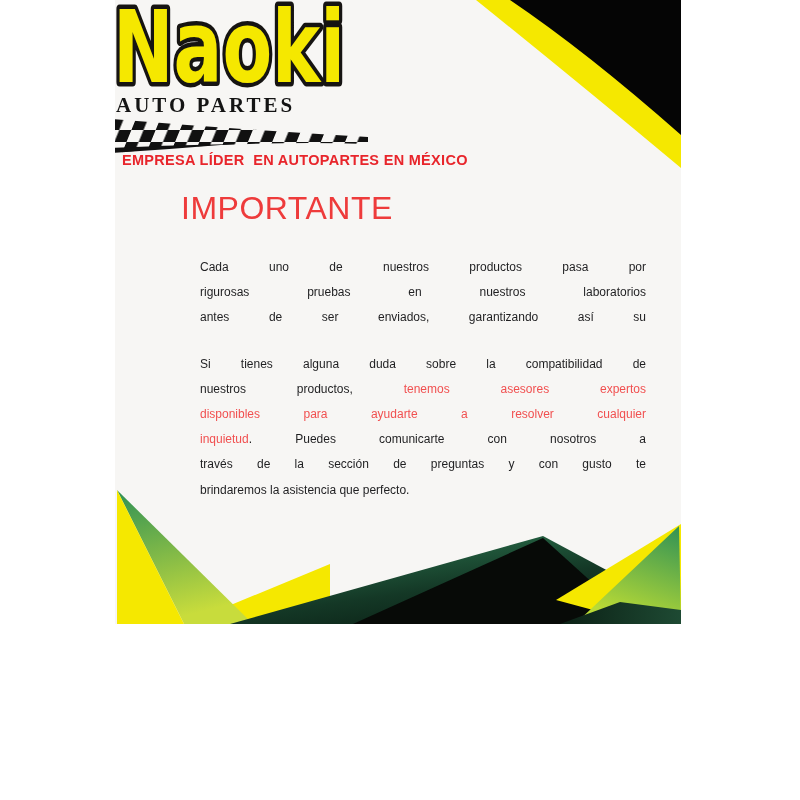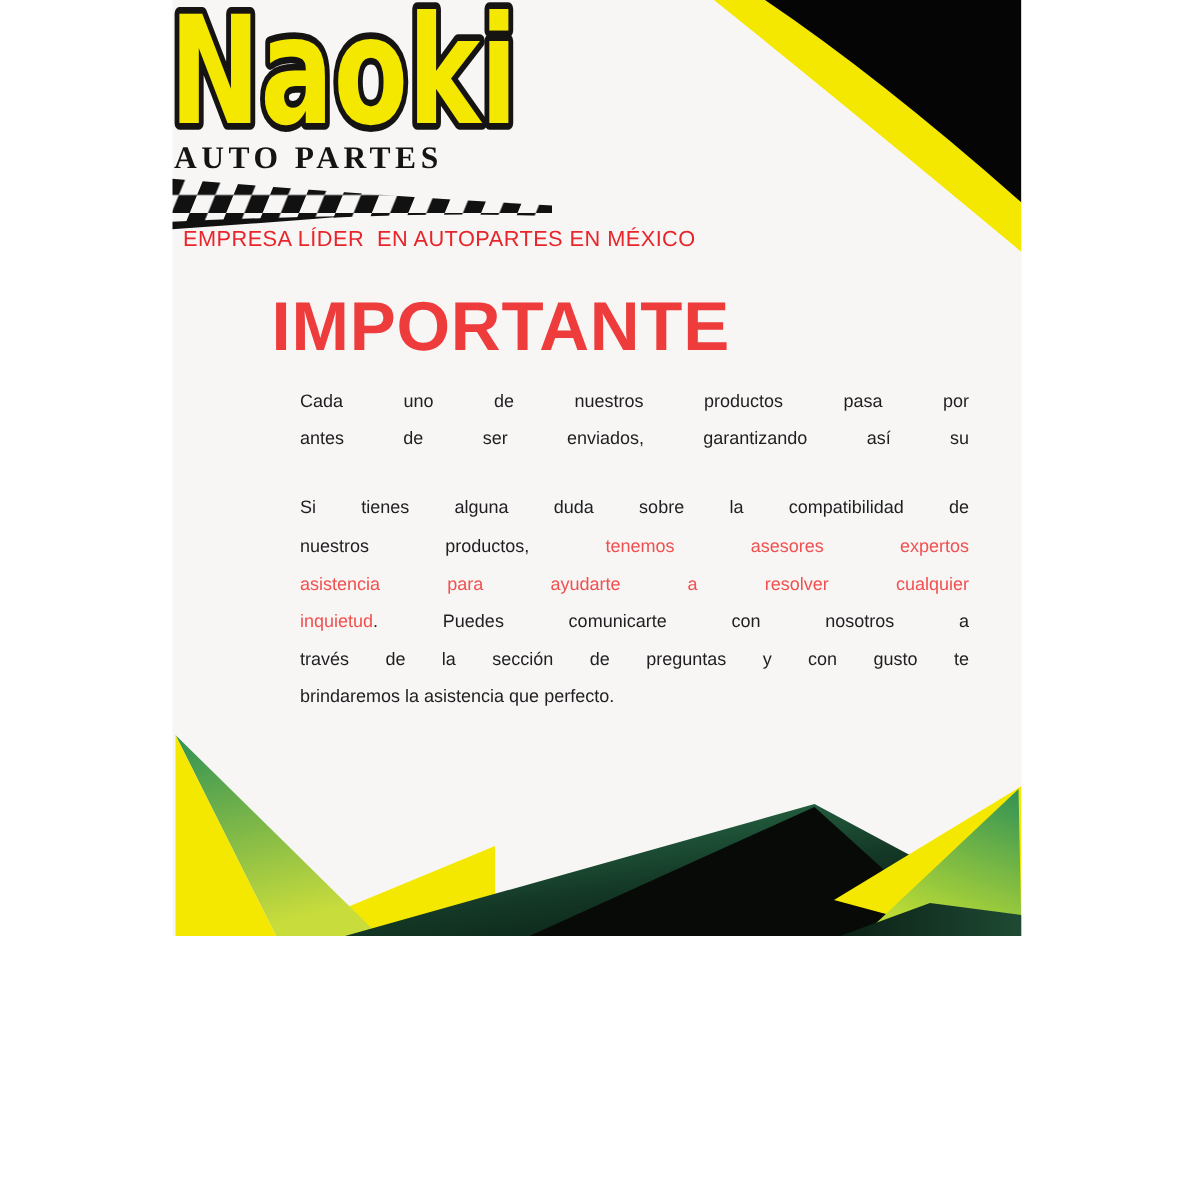--- a/index.html
+++ b/index.html
@@ -21,26 +21,26 @@
   
   .corner-svg{position:absolute;top:0;right:0;width:220px;height:210px;display:block;}
 
   
   .logo-svg{position:absolute;left:-6px;top:0;width:244px;height:100px;display:block;}
   .brand-subtitle{position:absolute;left:1px;top:93px;
     font-family:Liberation Serif, serif;font-weight:700;font-size:21px;
     letter-spacing:3px;color:#141414;white-space:nowrap;}
   .flag-svg{position:absolute;left:-3px;top:118px;width:256px;height:36px;display:block;}
   .brand-tagline{position:absolute;left:7px;top:152px;
-    font-weight:400;font-size:14.5px;letter-spacing:0.3px;
+    font-weight:700;font-size:14.5px;letter-spacing:0.3px;
     color:var(--tagline-red);white-space:pre;}
 
   
   .heading{position:absolute;left:66px;top:190px;
-    font-weight:700;font-size:46px;letter-spacing:0.5px;color:var(--accent-red);
+    font-weight:400;font-size:32px;letter-spacing:0.5px;color:var(--accent-red);
     white-space:nowrap;}
   .paragraphs{position:absolute;left:65px;top:255px;width:446px;
     font-weight:400;font-size:12px;line-height:25.2px;color:var(--body-text);margin-left:20px;}
   .para{margin-bottom:21px;}
   .para:nth-child(2){margin-bottom:13px;}
   .para:last-child{margin-bottom:0;}
   .line{text-align:justify;}
   .line.j{text-align-last:justify;}
   .hl{color:var(--highlight-red);}
 
@@ -75,26 +75,27 @@
       <path d="M0,30 Q60,27 120,26 Q60,31 0,35 Z" fill="#111111"></path>
     </svg>
 
     <div class="brand-tagline">EMPRESA LÍDER  EN AUTOPARTES EN MÉXICO</div>
 
     <h1 class="heading">IMPORTANTE</h1>
 
     <div class="paragraphs">
         <div class="para">
           <div class="line j"><span>Cada uno de nuestros productos pasa por</span></div>
+          <div class="line j"><span>rigurosas pruebas en nuestros laboratorios</span></div>
           <div class="line j"><span>antes de ser enviados, garantizando así su</span></div>
         </div>
         <div class="para">
           <div class="line j"><span>Si tienes alguna duda sobre la compatibilidad de</span></div>
           <div class="line j"><span>nuestros productos, </span><span class="hl">tenemos asesores expertos</span></div>
-          <div class="line j"><span class="hl">asistencia para ayudarte a resolver cualquier</span></div>
+          <div class="line j"><span class="hl">disponibles para ayudarte a resolver cualquier</span></div>
           <div class="line j"><span class="hl">inquietud</span><span>. Puedes comunicarte con nosotros a</span></div>
           <div class="line j"><span>través de la sección de preguntas y con gusto te</span></div>
           <div class="line"><span>brindaremos la asistencia que perfecto.</span></div>
         </div>
       </div>
 
     <svg class="bottom-svg" viewBox="0 0 566 145" preserveAspectRatio="none">
       <defs>
         <linearGradient id="gradLeftGreen" x1="0" y1="0" x2="0.25" y2="1">
           <stop offset="0" stop-color="#2F9155"></stop>

